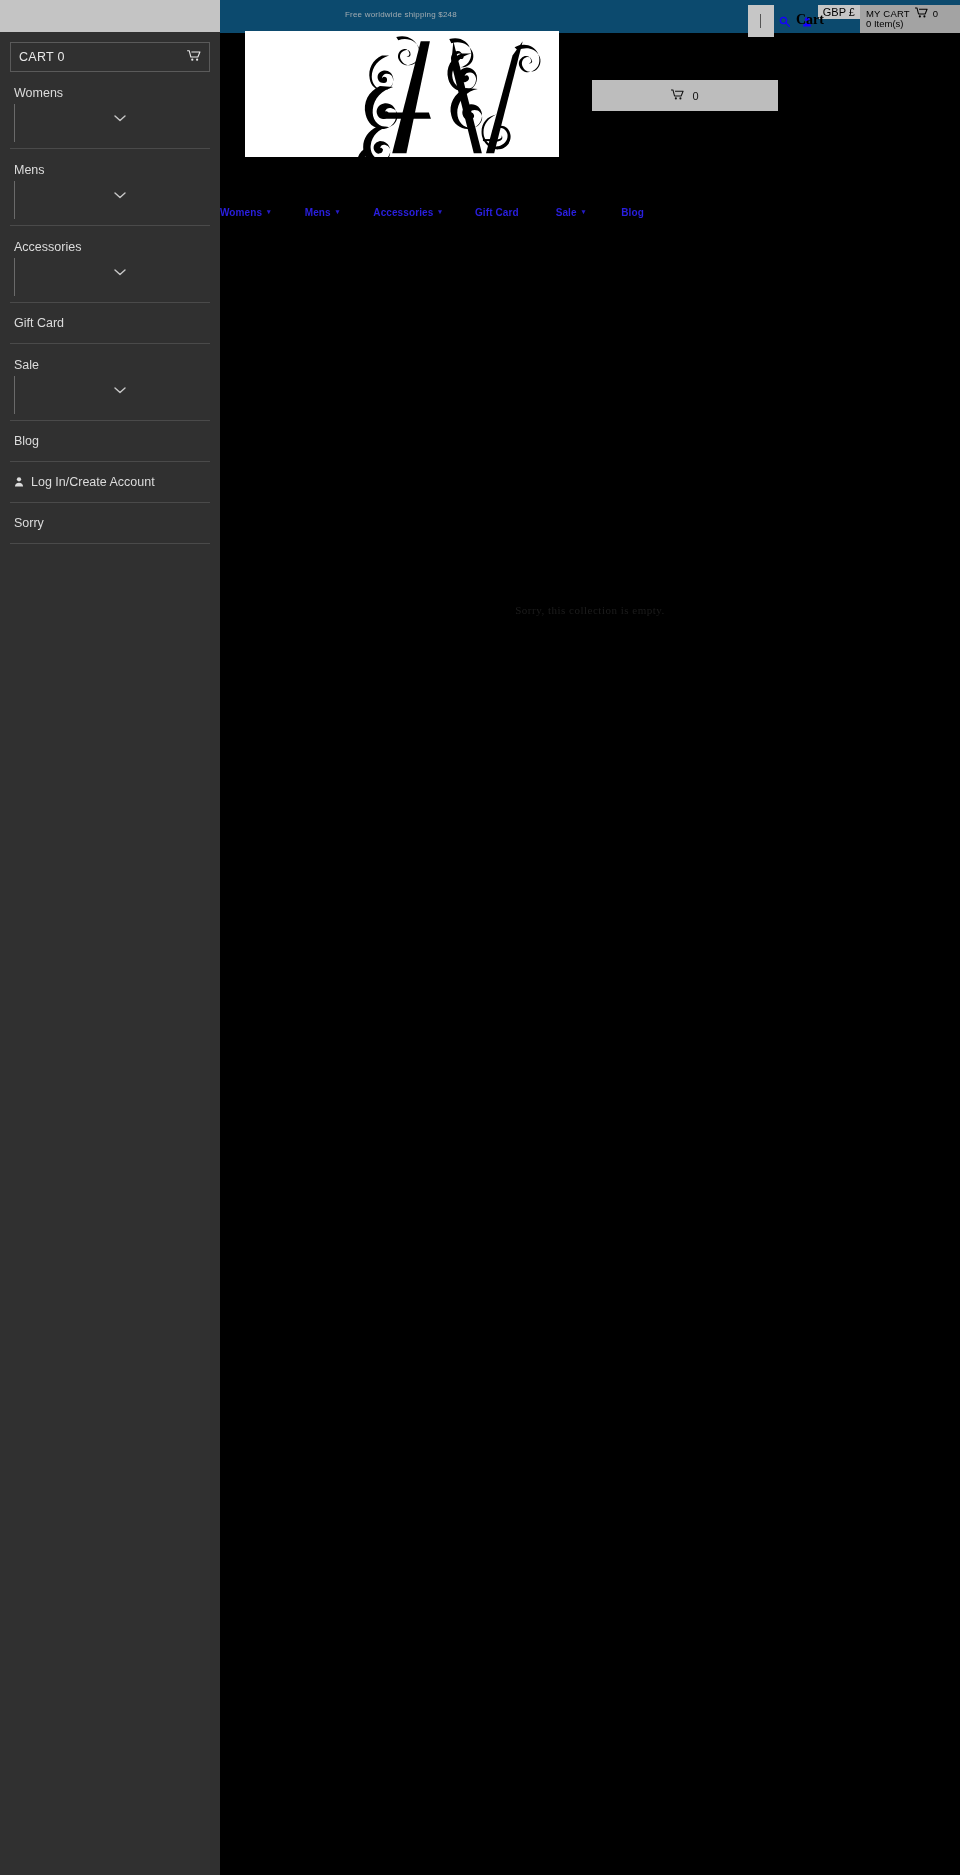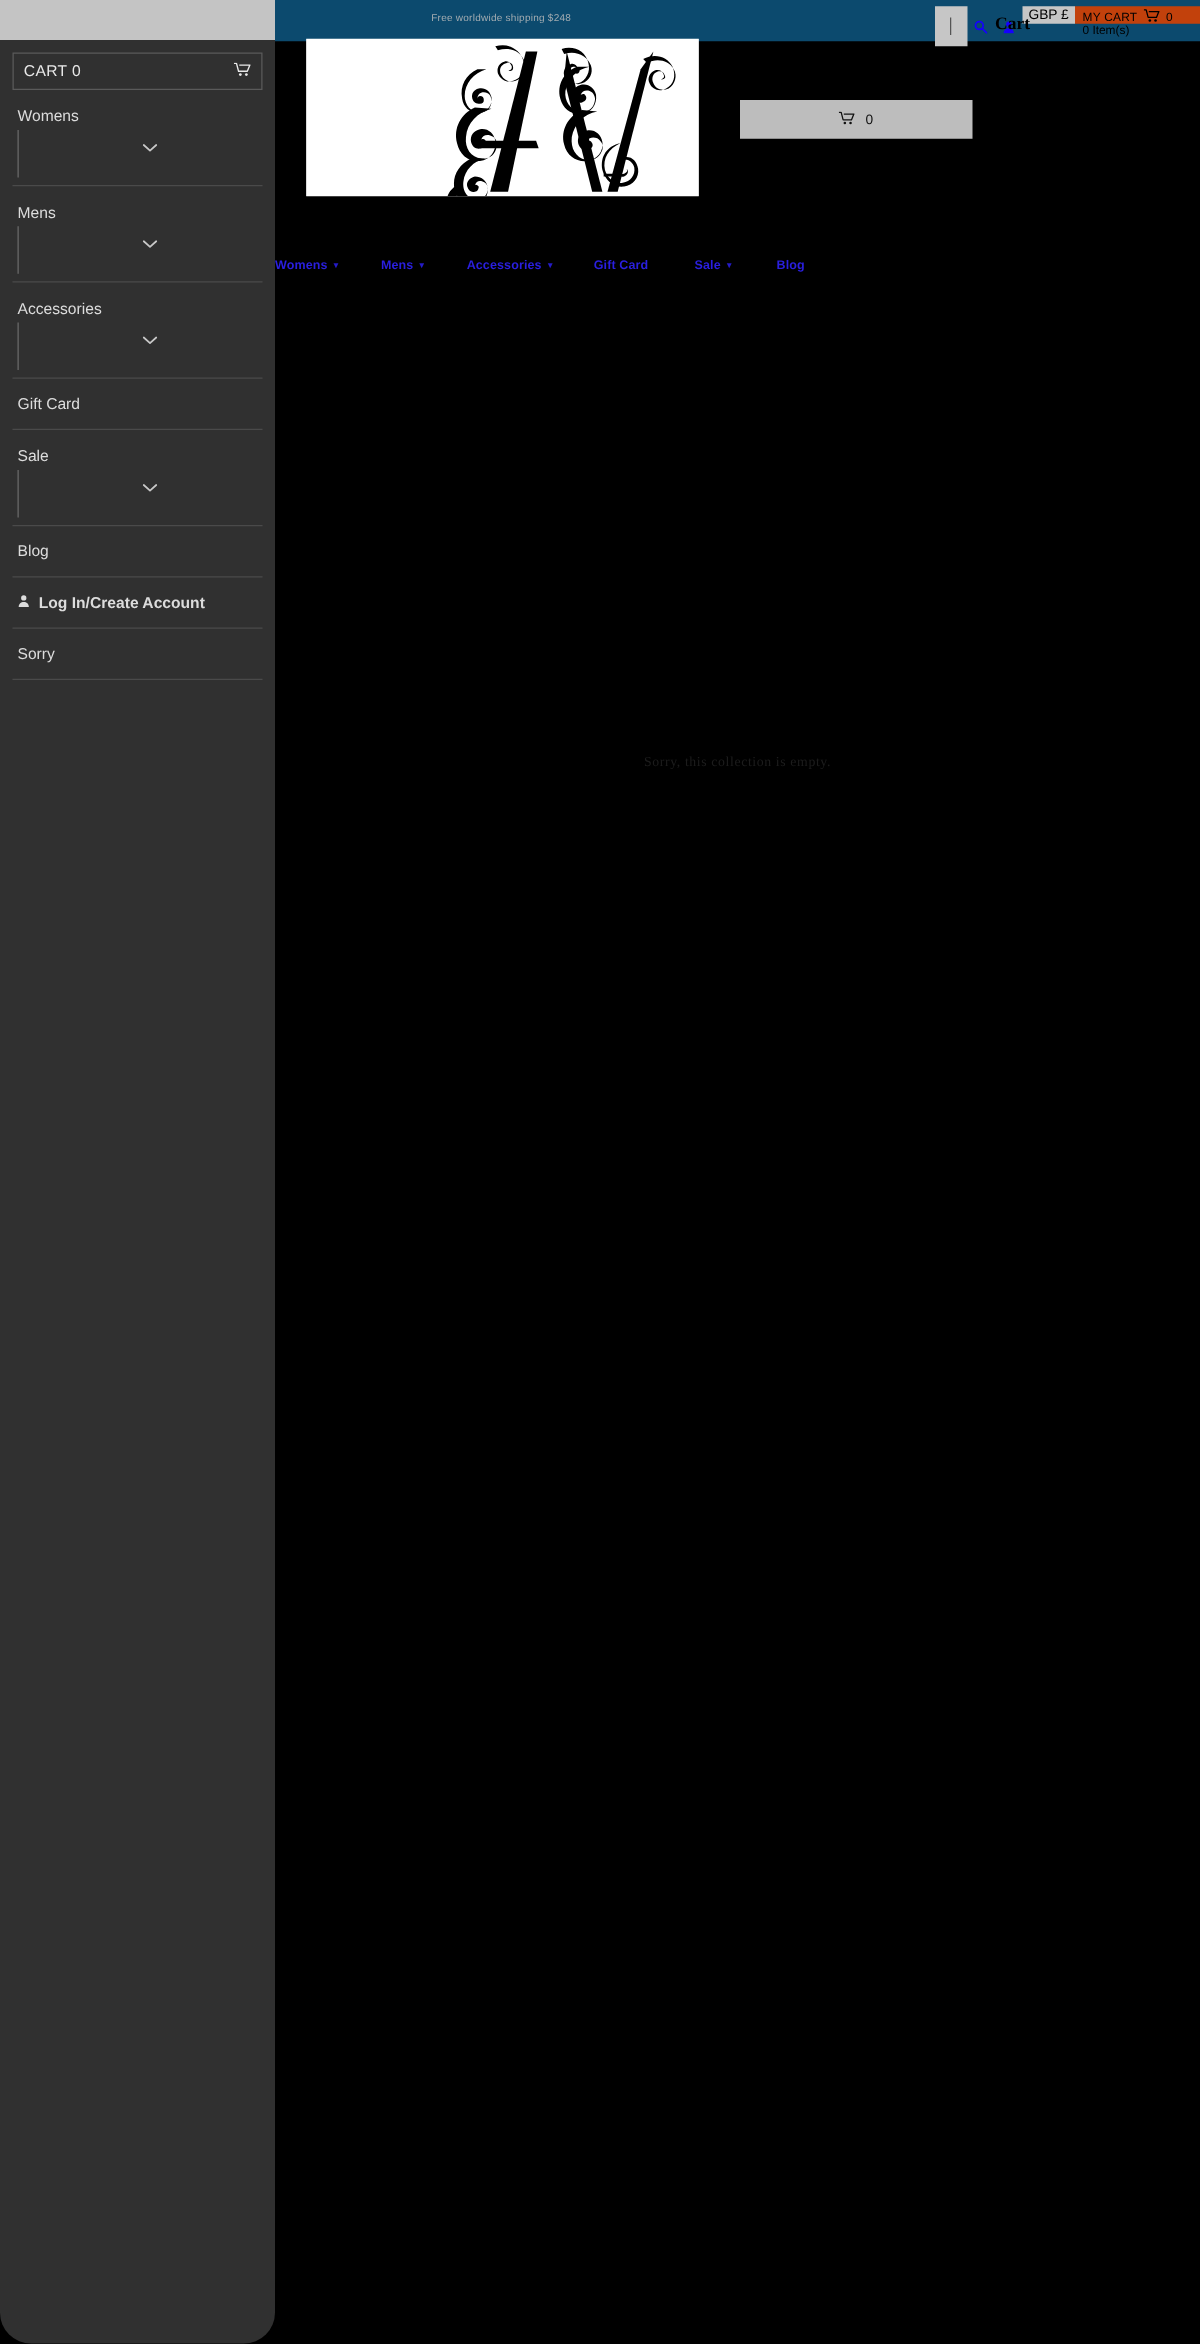--- a/index.html
+++ b/index.html
@@ -19,21 +19,20 @@
   }
 
   
   #sidebar {
     position: absolute;
     left: 0; top: 0;
     width: 220px;
     height: 1875px;
     background: #303030;
     z-index: 40;
-    border-radius: 25px;
   }
   .sb-search-wrap {
     width: 220px;
     height: 32px;
     background: #c4c4c4;
     display: flex;
     align-items: center;
     padding: 0 8px;
   }
   .sb-search-input {
@@ -94,21 +93,20 @@
   .sb-chevron svg { display: block; }
   .sb-simple { padding: 13px 0 13px 4px; }
   .sb-simple .sb-label { padding-left: 0; }
 
   .sb-account {
     border-bottom: 1px solid #4a4a4a;
     padding: 13px 0 13px 4px;
     display: flex;
     align-items: flex-end;
     gap: 7px;
-    font-weight: bold;
   }
   .sb-account .person-ico { color: #dcdcdc; font-size: 11px; line-height: 1; }
   .sb-account .sb-label { padding-left: 0; }
 
   
   #announce {
     position: absolute;
     left: 220px; top: 0;
     width: 740px; height: 33px;
     background: #0c4a6e;
@@ -149,22 +147,22 @@
   .currency-sel {
     height: 14px;
     background: #c6c6c6;
     color: #000;
     font-size: 11px;
     display: flex; align-items: center;
     padding: 0 5px;
     white-space: nowrap;
   }
   .cart-box {
-    height: 14px;
-    background: #c2410c;
+    height: 28px;
+    background: #a3a3a3;
     color: #000;
     font-size: 9.5px;
     padding: 2px 12px 0 6px;
     position: relative;
     min-width: 100px;
   }
   .cart-box .row1 {
     display: flex; align-items: center; gap: 5px;
     font-size: 9.5px;
     letter-spacing: .2px;

